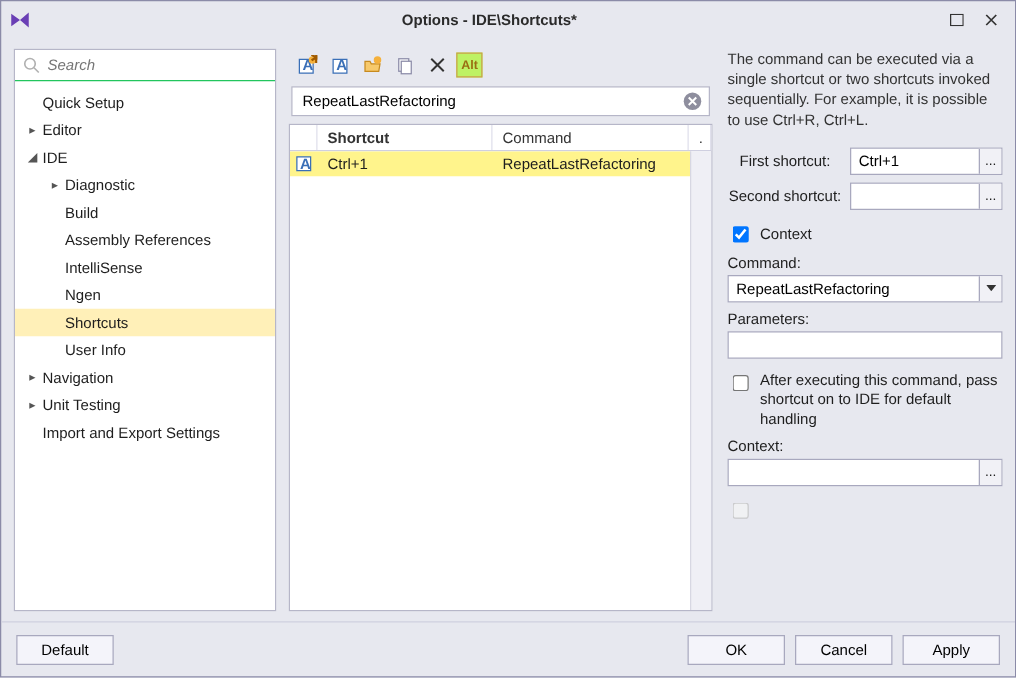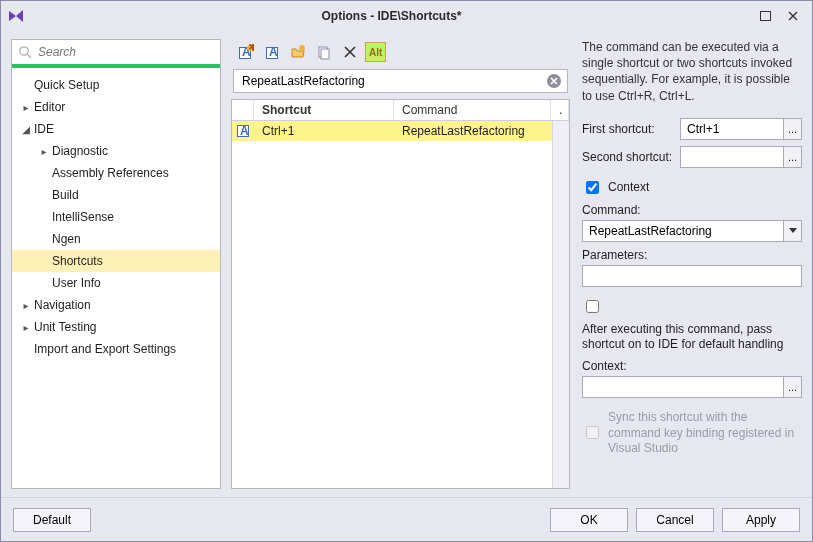--- a/index.html
+++ b/index.html
@@ -3,21 +3,21 @@
 <meta charset="utf-8">
 <style>
   * { box-sizing: border-box; font-family: "Segoe UI", Tahoma, sans-serif; font-size: 12px; }
   body { margin: 0; background: #e7e8ef; width: 813px; height: 542px; border: 1px solid #8b8ba8; display: flex; flex-direction: column; color: #1e1e1e; }
   .titlebar { height: 30px; display: flex; align-items: center; padding: 0 6px; }
   .titlebar .logo { width: 18px; height: 18px; margin-right: 8px; }
   .titlebar .title { flex: 1; text-align: center; font-weight: 600; color: #2b2b2b; }
   .titlebar .winbtn { width: 26px; height: 20px; display: flex; align-items: center; justify-content: center; margin-left: 2px; cursor: pointer; }
   .content { flex: 1; display: flex; padding: 8px 10px; gap: 10px; min-height: 0; }
   .sidebar { width: 210px; display: flex; flex-direction: column; background: #fff; border: 1px solid #b6b6c8; }
-  .searchwrap { position: relative; border-bottom: 4px solid #22c55e; }
+  .searchwrap { position: relative; border-bottom: 1px solid #22c55e; }
   .searchwrap input { width: 100%; border: none; padding: 5px 6px 5px 26px; outline: none; font-style: italic; color: #888; background: #fff; }
   .searchwrap .sicon { position: absolute; left: 6px; top: 5px; width: 14px; height: 14px; }
   .tree { flex: 1; overflow: auto; padding: 6px 0; }
   .tree-item { display: flex; align-items: center; height: 22px; padding-left: 8px; cursor: pointer; white-space: nowrap; }
   .tree-item.selected { background: #fff0b8; }
   .caret { width: 12px; display: inline-block; text-align: center; color: #555; font-size: 10px; margin-right: 2px; }
   .indent { display: inline-block; }
   .middle { flex: 1; display: flex; flex-direction: column; min-width: 0; }
   .toolbar { height: 26px; display: flex; align-items: center; gap: 4px; padding: 0 4px; }
   .tbtn { width: 22px; height: 20px; display: flex; align-items: center; justify-content: center; border: 1px solid transparent; cursor: pointer; }
@@ -35,21 +35,21 @@
   .row { display: flex; height: 20px; align-items: center; }
   .row.sel { background: #fff48c; }
   .cell { padding: 2px 8px; overflow: hidden; text-overflow: ellipsis; white-space: nowrap; }
   .cell.c0 { width: 22px; padding: 2px 3px; display: flex; align-items: center; justify-content: center; }
   .cell.c1 { width: 140px; }
   .cell.c2 { flex: 1; }
   .vscroll { width: 17px; background: #efeff5; border-left: 1px solid #d7d7e2; }
   .right { width: 222px; display: flex; flex-direction: column; gap: 6px; padding: 0 0 0 2px; }
   .desc { color: #333; line-height: 1.35; margin-bottom: 8px; }
   .frow { display: flex; align-items: center; gap: 6px; }
-  .frow .lbl { width: 92px; }
+  .frow .lbl { width: 92px; text-align: center; }
   .frow .inwrap { flex: 1; position: relative; }
   .txt { width: 100%; border: 1px solid #a8a8be; padding: 3px 22px 3px 6px; background: #fff; outline: none; }
   .dots { position: absolute; right: 1px; top: 1px; bottom: 1px; width: 18px; border-left: 1px solid #a8a8be; background: #f1f1f6; display: flex; align-items: center; justify-content: center; cursor: pointer; font-size: 11px; }
   .chk { display: flex; align-items: center; gap: 6px; margin-top: 4px; }
   .chk input { width: 13px; height: 13px; }
   .sel-input { width: 100%; border: 1px solid #a8a8be; padding: 3px 22px 3px 6px; background: #fff; outline: none; position: relative; }
   .combo { position: relative; }
   .combo .drop { position: absolute; right: 1px; top: 1px; bottom: 1px; width: 18px; border-left: 1px solid #a8a8be; background: #f1f1f6; display: flex; align-items: center; justify-content: center; cursor: pointer; }
   .sync { color: #9a9aaa; font-size: 11px; line-height: 1.3; display: flex; gap: 6px; margin-top: 6px; }
   .sync input { margin-top: 1px; }
@@ -109,25 +109,25 @@
           <span class="caret">◢</span>
           <span>IDE</span>
         </div>
         <div class="tree-item">
           <span class="indent" style="width: 18px;"></span>
           <span class="caret">▸</span>
           <span>Diagnostic</span>
         </div>
         <div class="tree-item">
           <span class="indent" style="width: 32px;"></span>
+          <span>Build</span>
+        </div>
+        <div class="tree-item">
+          <span class="indent" style="width: 32px;"></span>
           <span>Assembly References</span>
-        </div>
-        <div class="tree-item">
-          <span class="indent" style="width: 32px;"></span>
-          <span>Build</span>
         </div>
         <div class="tree-item">
           <span class="indent" style="width: 32px;"></span>
           <span>IntelliSense</span>
         </div>
         <div class="tree-item">
           <span class="indent" style="width: 32px;"></span>
           <span>Ngen</span>
         </div>
         <div class="tree-item selected">
@@ -262,36 +262,35 @@
             </svg>
         </span>
       </div>
     </div>
 
     <div>
       <div style="margin-bottom:3px;">Parameters:</div>
       <input class="txt" style="padding-right: 6px;" type="text" value="">
     </div>
 
-    <label class="chk" style="align-items:flex-start;flex-direction:column;">
+    <label class="chk" style="align-items:flex-start;">
       <input type="checkbox" style="">
       <span style="line-height:1.3;">After executing this command, pass shortcut on to IDE for default handling</span>
     </label>
 
     <div>
       <div style="margin-bottom:3px;">Context:</div>
       <div class="inwrap" style="position:relative;">
         <input class="txt" type="text" value="" style="">
         <span class="dots">...</span>
       </div>
     </div>
 
     <div class="sync">
       <input type="checkbox" disabled="" style="">
-      <span>Sync this shortcut with the command key binding registered in Visual Studio</span>
     </div>
   </div>
 
 </div>
 
 <div class="footer">
   <button class="btn">Default</button>
   <span class="spacer"></span>
   <button class="btn">OK</button>
   <button class="btn">Cancel</button>

